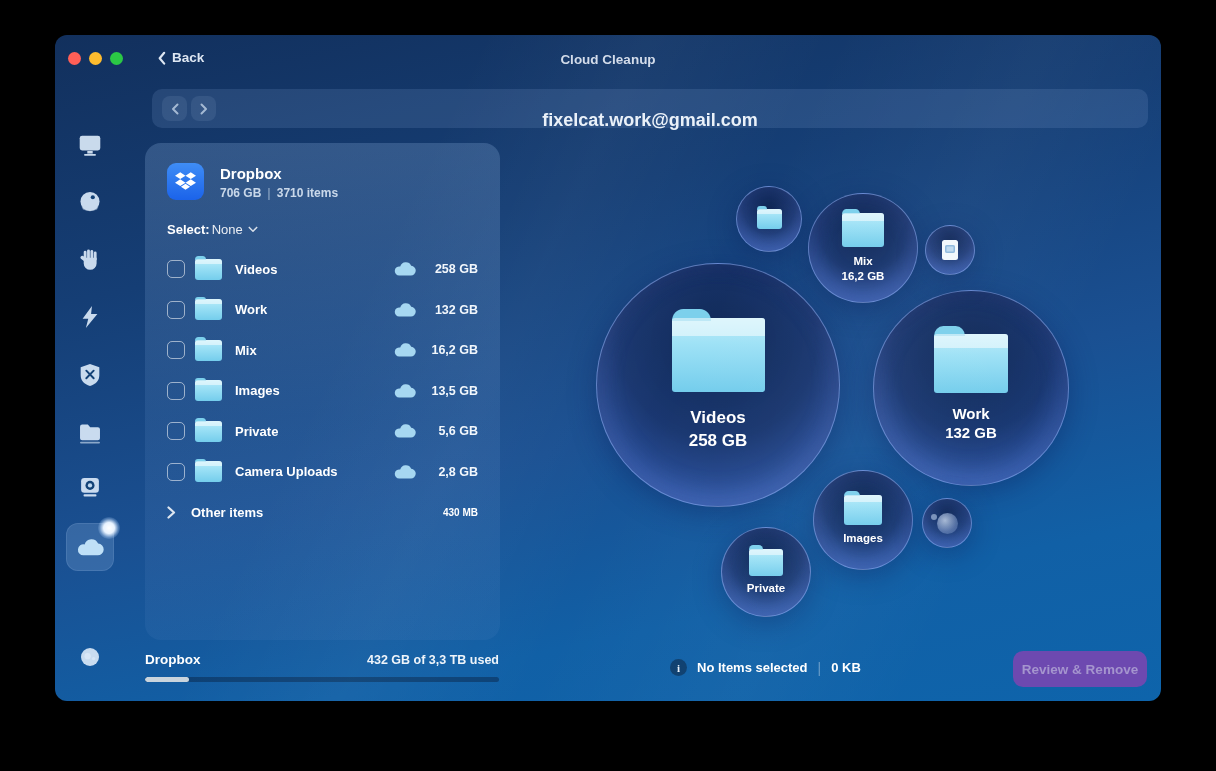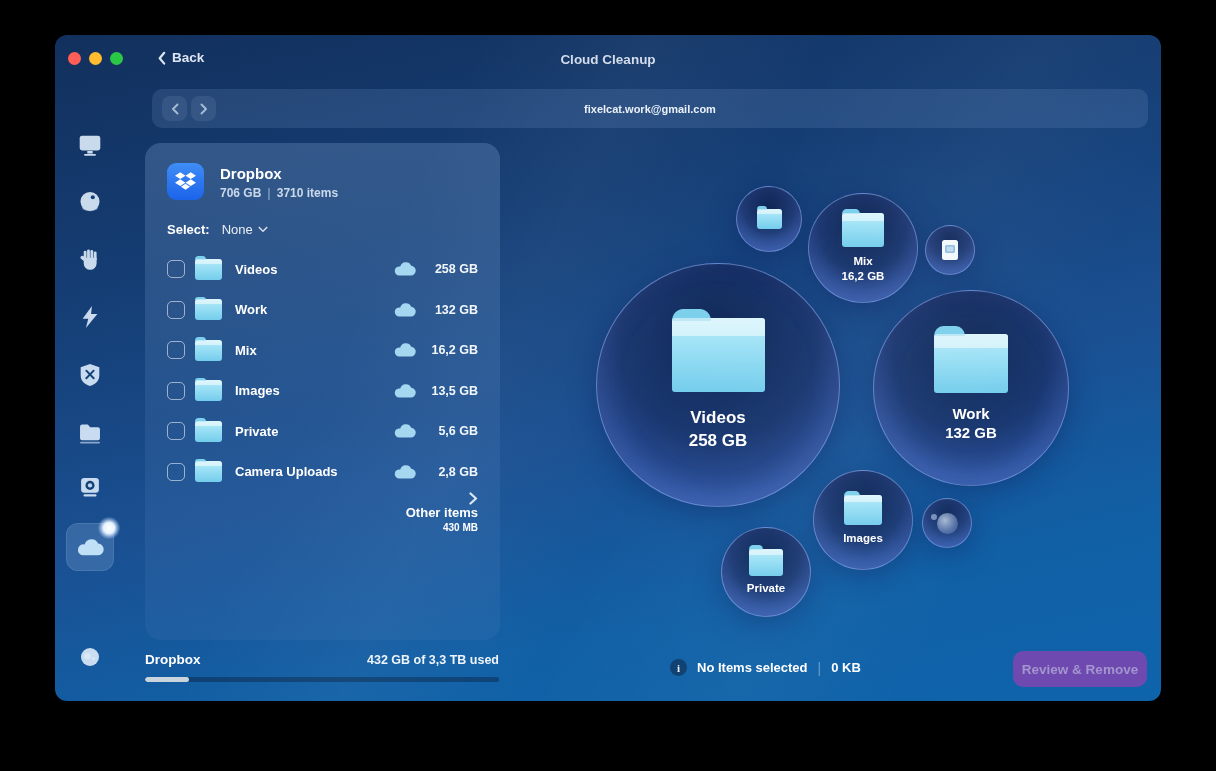--- a/index.html
+++ b/index.html
@@ -26,23 +26,23 @@
   .win-title { position:absolute; left:0; right:0; top:17px; text-align:center;
     color:#d3dcea; font-size:13.5px; font-weight:700; }
 
   
   .account-bar { position:absolute; left:97px; top:54px; width:996px; height:39px;
     border-radius:10px; background:rgba(140,176,222,0.16); z-index:4; }
   .nav-btns { position:absolute; left:10px; top:7px; display:flex; gap:4px; }
   .nav-btn { width:25px; height:25px; border-radius:8px; background:rgba(190,215,245,0.10);
     display:flex; align-items:center; justify-content:center; color:rgba(225,238,252,0.65); }
   .nav-btn svg { width:8px; height:12px; }
-  .account-email { position:absolute; left:0; right:0; top:0; height:100%;
+  .account-email { position:absolute; left:0; right:0; top:12px; height:100%;
     display:flex; align-items:center; justify-content:center;
-    color:#eaf1f9; font-size:11px; font-weight:700; }
+    color:#eaf1f9; font-size:18px; font-weight:700; }
 
   
   .side-icon { position:absolute; left:11px; width:48px; height:48px;
     display:flex; align-items:center; justify-content:center; color:#d9e8f8; opacity:0.92; }
   .side-icon svg { width:26px; height:26px; }
   .side-icon.small svg { width:24px; height:24px; }
   .side-icon.active { border-radius:12px; background:rgba(170,205,245,0.20);
     box-shadow:inset 0 0 0 1px rgba(200,225,255,0.12); opacity:1; }
   .side-icon.active svg { width:27px; height:27px; color:#bfe0f7; }
   .badge-dot { position:absolute; top:-6px; right:-6px; width:22px; height:22px; border-radius:50%;
@@ -54,21 +54,21 @@
     background:linear-gradient(180deg, rgba(152,188,232,0.24) 0%, rgba(110,155,210,0.15) 55%, rgba(95,140,200,0.12) 100%);
     padding:20px 22px 0 22px; }
   .panel-head { display:flex; gap:16px; align-items:center; }
   .dbx-icon { width:37px; height:37px; border-radius:9px; flex:0 0 37px;
     background:linear-gradient(180deg,#3f8df5,#1b63ea);
     display:flex; align-items:center; justify-content:center; }
   .dbx-icon svg { width:21px; height:19px; }
   .panel-title { color:#fff; font-size:15px; font-weight:700; line-height:19px; }
   .panel-sub { color:rgba(228,239,250,0.85); font-size:12px; font-weight:600; margin-top:3px; }
   .panel-sub .sep { color:rgba(228,239,250,0.4); margin:0 6px; }
-  .select-row { margin-top:22px; display:flex; align-items:center; gap:12px;
+  .select-row { margin-top:22px; display:flex; align-items:center; gap:2px;
     color:#fff; font-size:13px; }
   .select-label { font-weight:700; }
   .select-value { font-weight:400; color:rgba(255,255,255,0.9); display:flex; align-items:center; gap:5px; }
   .select-value svg { width:10px; height:7px; color:rgba(255,255,255,0.8); }
 
   .rows { margin-top:12px; }
   .row { height:40.5px; display:flex; align-items:center; }
   .checkbox { width:18px; height:18px; border-radius:5px; flex:0 0 18px;
     border:1.5px solid rgba(255,255,255,0.55); }
   .row-folder { width:27px; height:21px; margin-left:10px; flex:0 0 27px; }
@@ -82,21 +82,21 @@
     background:linear-gradient(180deg,#bdecf9 0%,#9fe2f6 34%,#74cdec 100%); }
   .folder-glyph::before { content:''; position:absolute; top:-13%; left:0; width:42%; height:17%;
     background:#7cd0ec; border-radius:30% 30% 0 0 / 100% 100% 0 0; }
   .folder-glyph::after { content:''; position:absolute; top:0; left:0; width:100%; height:24%;
     background:rgba(255,255,255,0.5); border-radius:3px 3px 0 0; }
 
   .file-glyph { position:relative; background:#f3f8fc; border-radius:2.5px; }
   .file-glyph::after { content:''; position:absolute; left:20%; top:26%; width:60%; height:40%;
     background:#bed9ef; border-radius:2px; box-shadow:inset 0 0 0 1.5px #8fb9dd; }
 
-  .other-row { height:41px; display:flex; align-items:flex-end; color:#fff;flex-direction:column; }
+  .other-row { height:41px; display:flex; align-items:center; color:#fff; }
   .other-row svg { width:9px; height:13px; color:rgba(255,255,255,0.85); }
   .other-label { margin-left:15px; font-size:13px; font-weight:700; flex:1; }
   .other-size { font-size:10px; font-weight:600; }
 
   
   .bubble { position:absolute; border-radius:50%;
     background:radial-gradient(circle at 50% 32%, rgba(16,38,82,0.92) 0%, rgba(26,52,108,0.88) 48%, rgba(52,85,165,0.82) 80%, rgba(108,140,220,0.85) 99%);
     box-shadow:0 6px 28px rgba(10,30,90,0.4), inset 0 -8px 26px rgba(120,155,245,0.3), inset 0 6px 18px rgba(10,25,70,0.45);
     border:1px solid rgba(150,180,250,0.55);
     display:flex; flex-direction:column; align-items:center; justify-content:center; }

